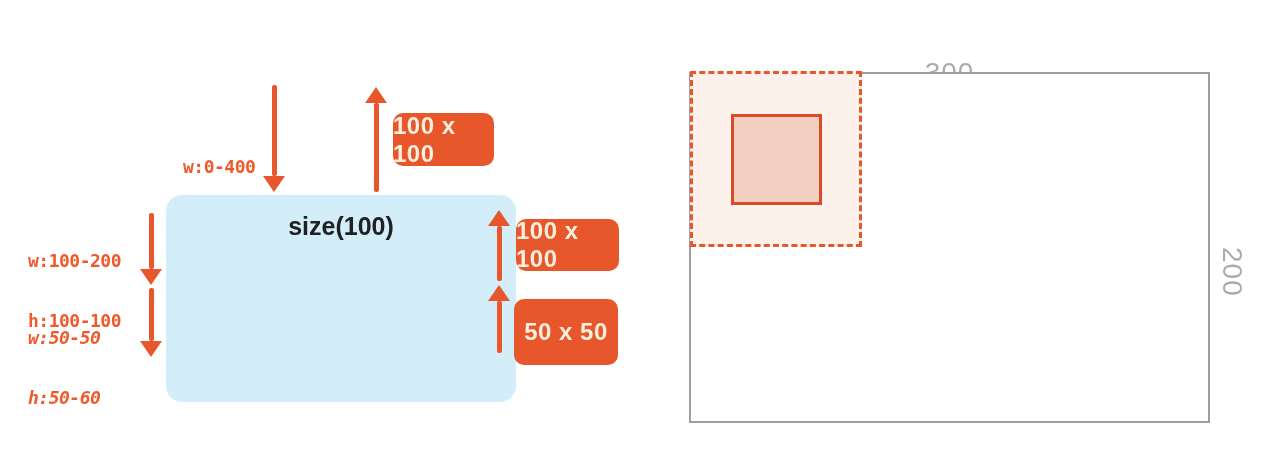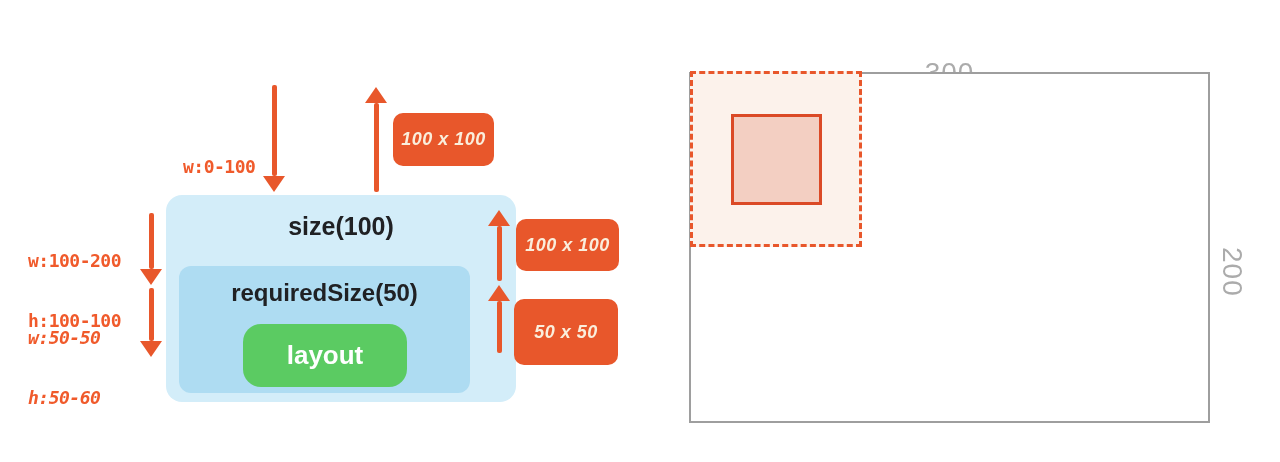--- a/index.html
+++ b/index.html
@@ -31,21 +31,21 @@
   
   .arrow{position:absolute;width:22px;display:flex;flex-direction:column;align-items:center;}
   .arrow .stem{width:5px;flex:1;background:var(--orange);border-radius:2px;}
   .arrow .head{width:0;height:0;border-left:11px solid transparent;border-right:11px solid transparent;}
   .arrow.down .head{border-top:16px solid var(--orange);}
   .arrow.up .head{border-bottom:16px solid var(--orange);}
   
   .badge{
     position:absolute;background:var(--orange);color:var(--badge-text);
     border-radius:10px;display:flex;align-items:center;justify-content:center;
-    font-weight:bold;font-size:18px;letter-spacing:0.5px;font-style:italic;
+    font-weight:bold;font-size:24px;letter-spacing:0.5px;
   }
   
   .outer-box{
     position:absolute;left:166px;top:195px;width:350px;height:207px;
     background:var(--outer-blue);border-radius:16px;
   }
   .outer-box .box-title{
     text-align:center;margin-top:17px;font-size:25px;font-weight:bold;color:var(--dark-text);
   }
   .inner-box{
@@ -81,21 +81,21 @@
   .dim-label.right{left:1216px;top:220px;writing-mode:vertical-rl;text-orientation:mixed;}
 </style>
 </head>
 <body>
 
 <div class="canvas">
 
   <div>
 
     <div class="clabel" style="left:183px;top:117px;">
-      <div>w:0-100</div>
+      <div>w:0-400</div>
       <div>h:0-200</div>
     </div>
 
     <div class="arrow down" style="left:263px;top:85px;height:107px;">
       <div class="stem"></div>
       <div class="head"></div>
     </div>
 
     <div class="arrow up" style="left:365px;top:87px;height:105px;">
       <div class="head"></div>
@@ -119,26 +119,20 @@
       <div>h:50-60</div>
     </div>
 
     <div class="arrow down" style="left:140px;top:288px;height:69px;">
       <div class="stem"></div>
       <div class="head"></div>
     </div>
 
     <div class="outer-box">
       <div class="box-title">size(100)</div>
-      <div class="inner-box">
-        <div class="box-title">requiredSize(50)</div>
-        <div class="layout-box">
-          <span>layout</span>
-        </div>
-      </div>
     </div>
 
     <div class="arrow up" style="left:488px;top:210px;height:71px;">
       <div class="head"></div>
       <div class="stem"></div>
     </div>
     <div class="badge" style="left:516px;top:219px;width:103px;height:52px;">100 x 100</div>
 
     <div class="arrow up" style="left:488px;top:285px;height:68px;">
       <div class="head"></div>

